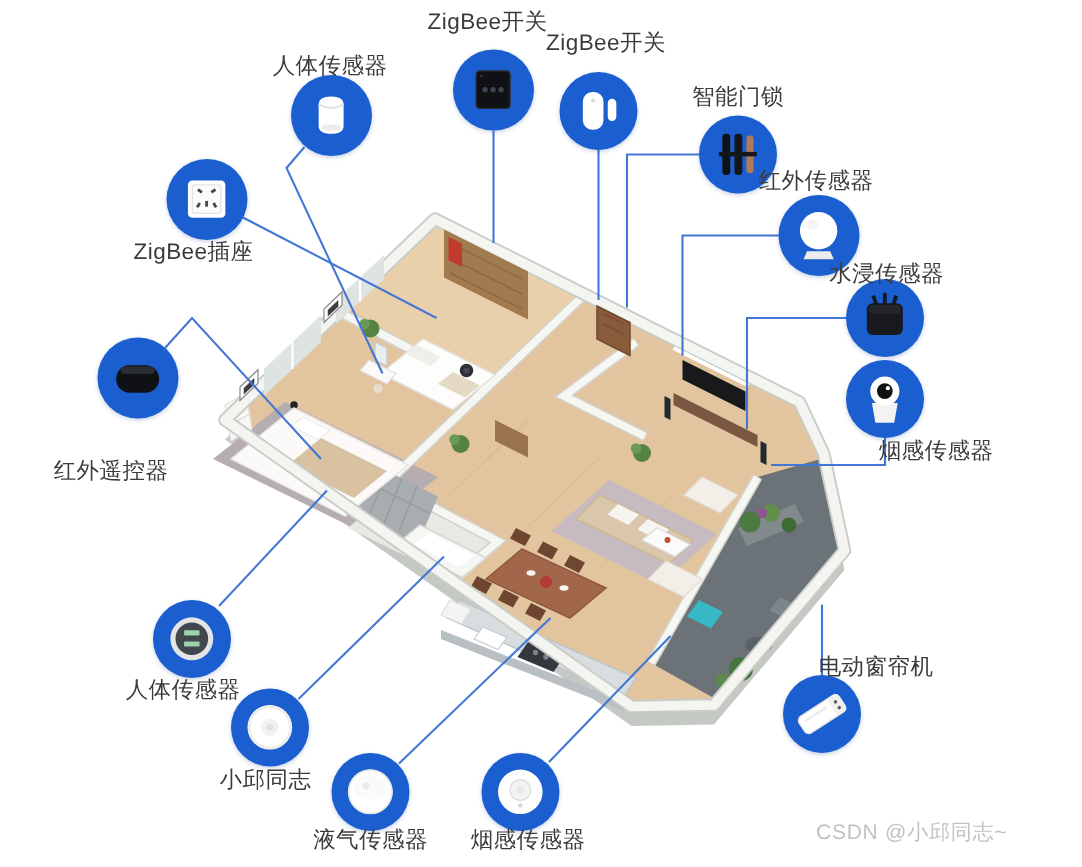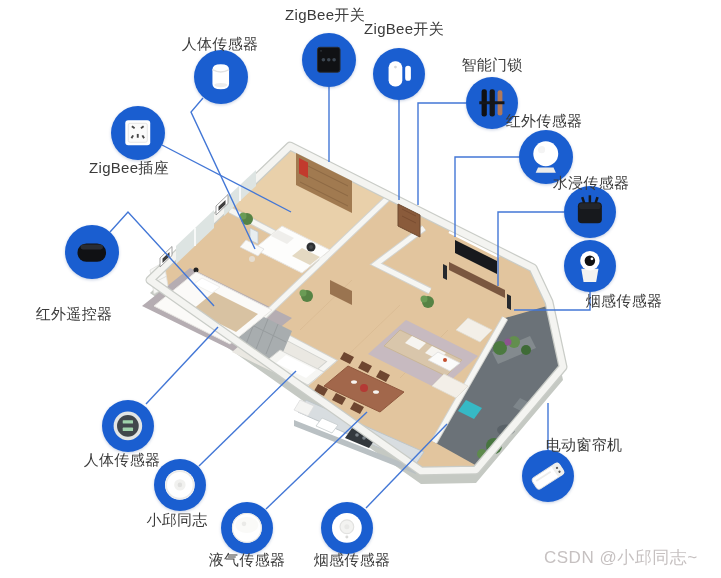--- a/index.html
+++ b/index.html
@@ -14,21 +14,21 @@
     display:flex;align-items:center;justify-content:center;
     box-shadow:0 1px 3px rgba(20,60,140,.25);
   }
   .device-circle svg{width:88%;height:88%;display:block;}
   .device-label{
     position:absolute;transform:translate(-50%,-50%);
     font-size:15px;color:#3b3b3b;white-space:nowrap;letter-spacing:.3px;
   }
   .watermark{
     position:absolute;left:544px;top:546px;
-    font-size:17px;color:#c6c1c1;white-space:nowrap;letter-spacing:.5px;
+    font-size:14px;color:#c6c1c1;white-space:nowrap;letter-spacing:.5px;
     text-shadow:0.5px 0.5px 0 #ffffff;
   }
 </style>
 </head>
 <body>
 
 <div class="stage" style="background: rgb(255, 255, 255);">
 
   <svg id="floorplan" class="layer" width="721" height="578" viewBox="0 0 721 578">
     <g>

